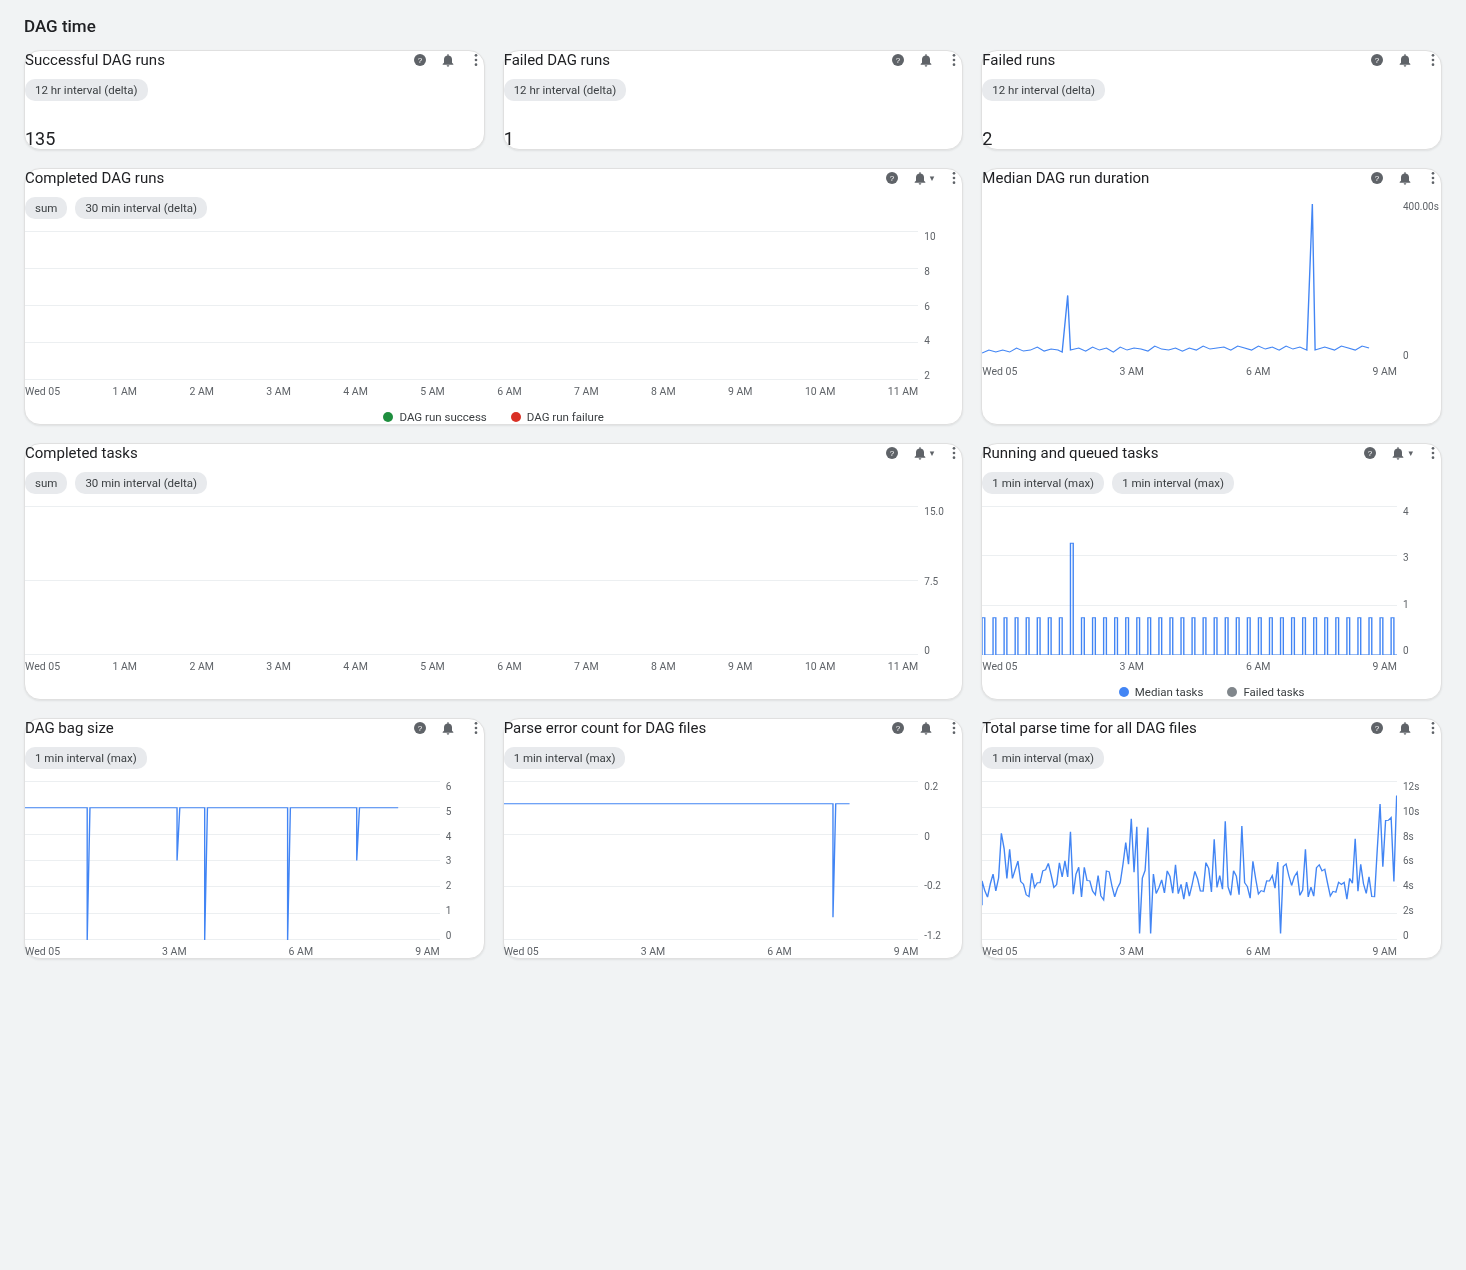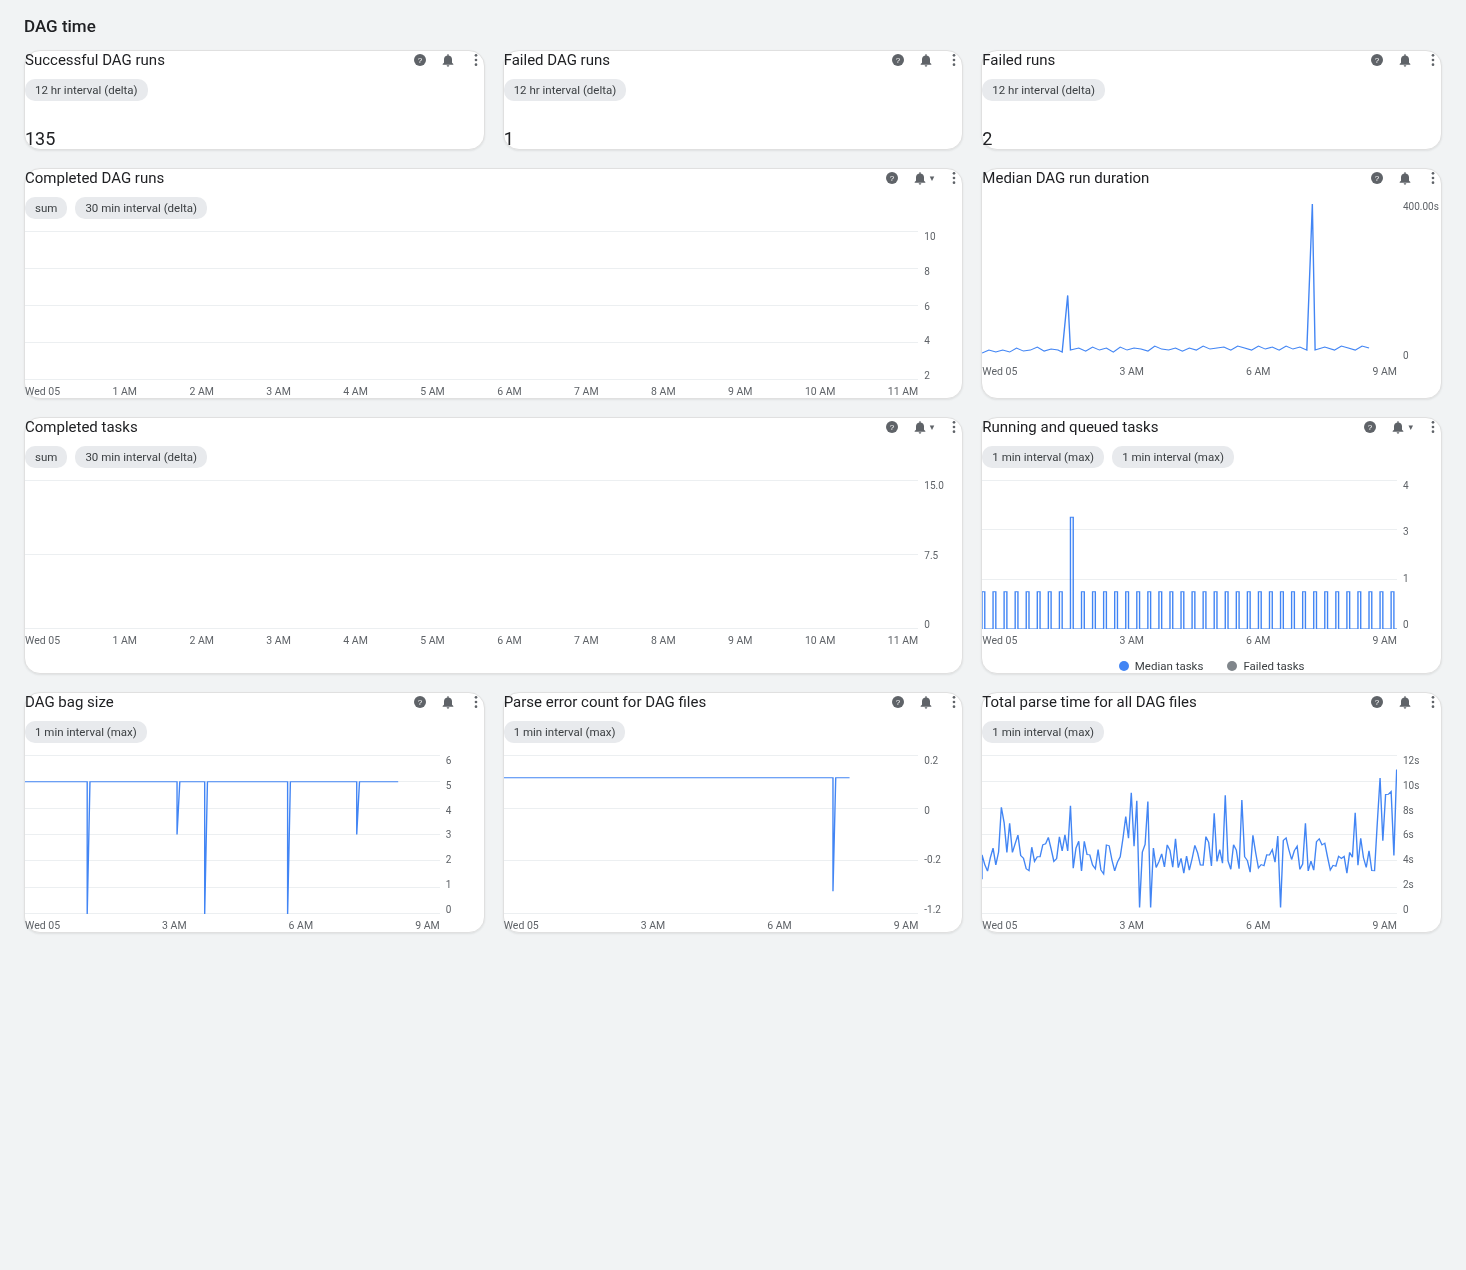--- a/index.html
+++ b/index.html
@@ -394,20 +394,30 @@
           <span>3 AM</span>
           <span>4 AM</span>
           <span>5 AM</span>
           <span>6 AM</span>
           <span>7 AM</span>
           <span>8 AM</span>
           <span>9 AM</span>
           <span>10 AM</span>
           <span>11 AM</span>
         </div>
+      <div class="legend" id="legend-cdr">
+          <span class="item">
+            <span class="swatch sw-green"></span>
+            <span>DAG run success</span>
+          </span>
+          <span class="item">
+            <span class="swatch sw-red"></span>
+            <span>DAG run failure</span>
+          </span>
+        </div>
     </div>
   </div>
 
   <div class="card">
     <div class="card-header">
       <div class="card-title">Median DAG run duration</div>
       <div class="card-actions">
         <span class="icon-btn">
             <svg viewBox="0 0 24 24">
               <circle cx="12" cy="12" r="9" fill="#5f6368"></circle>

